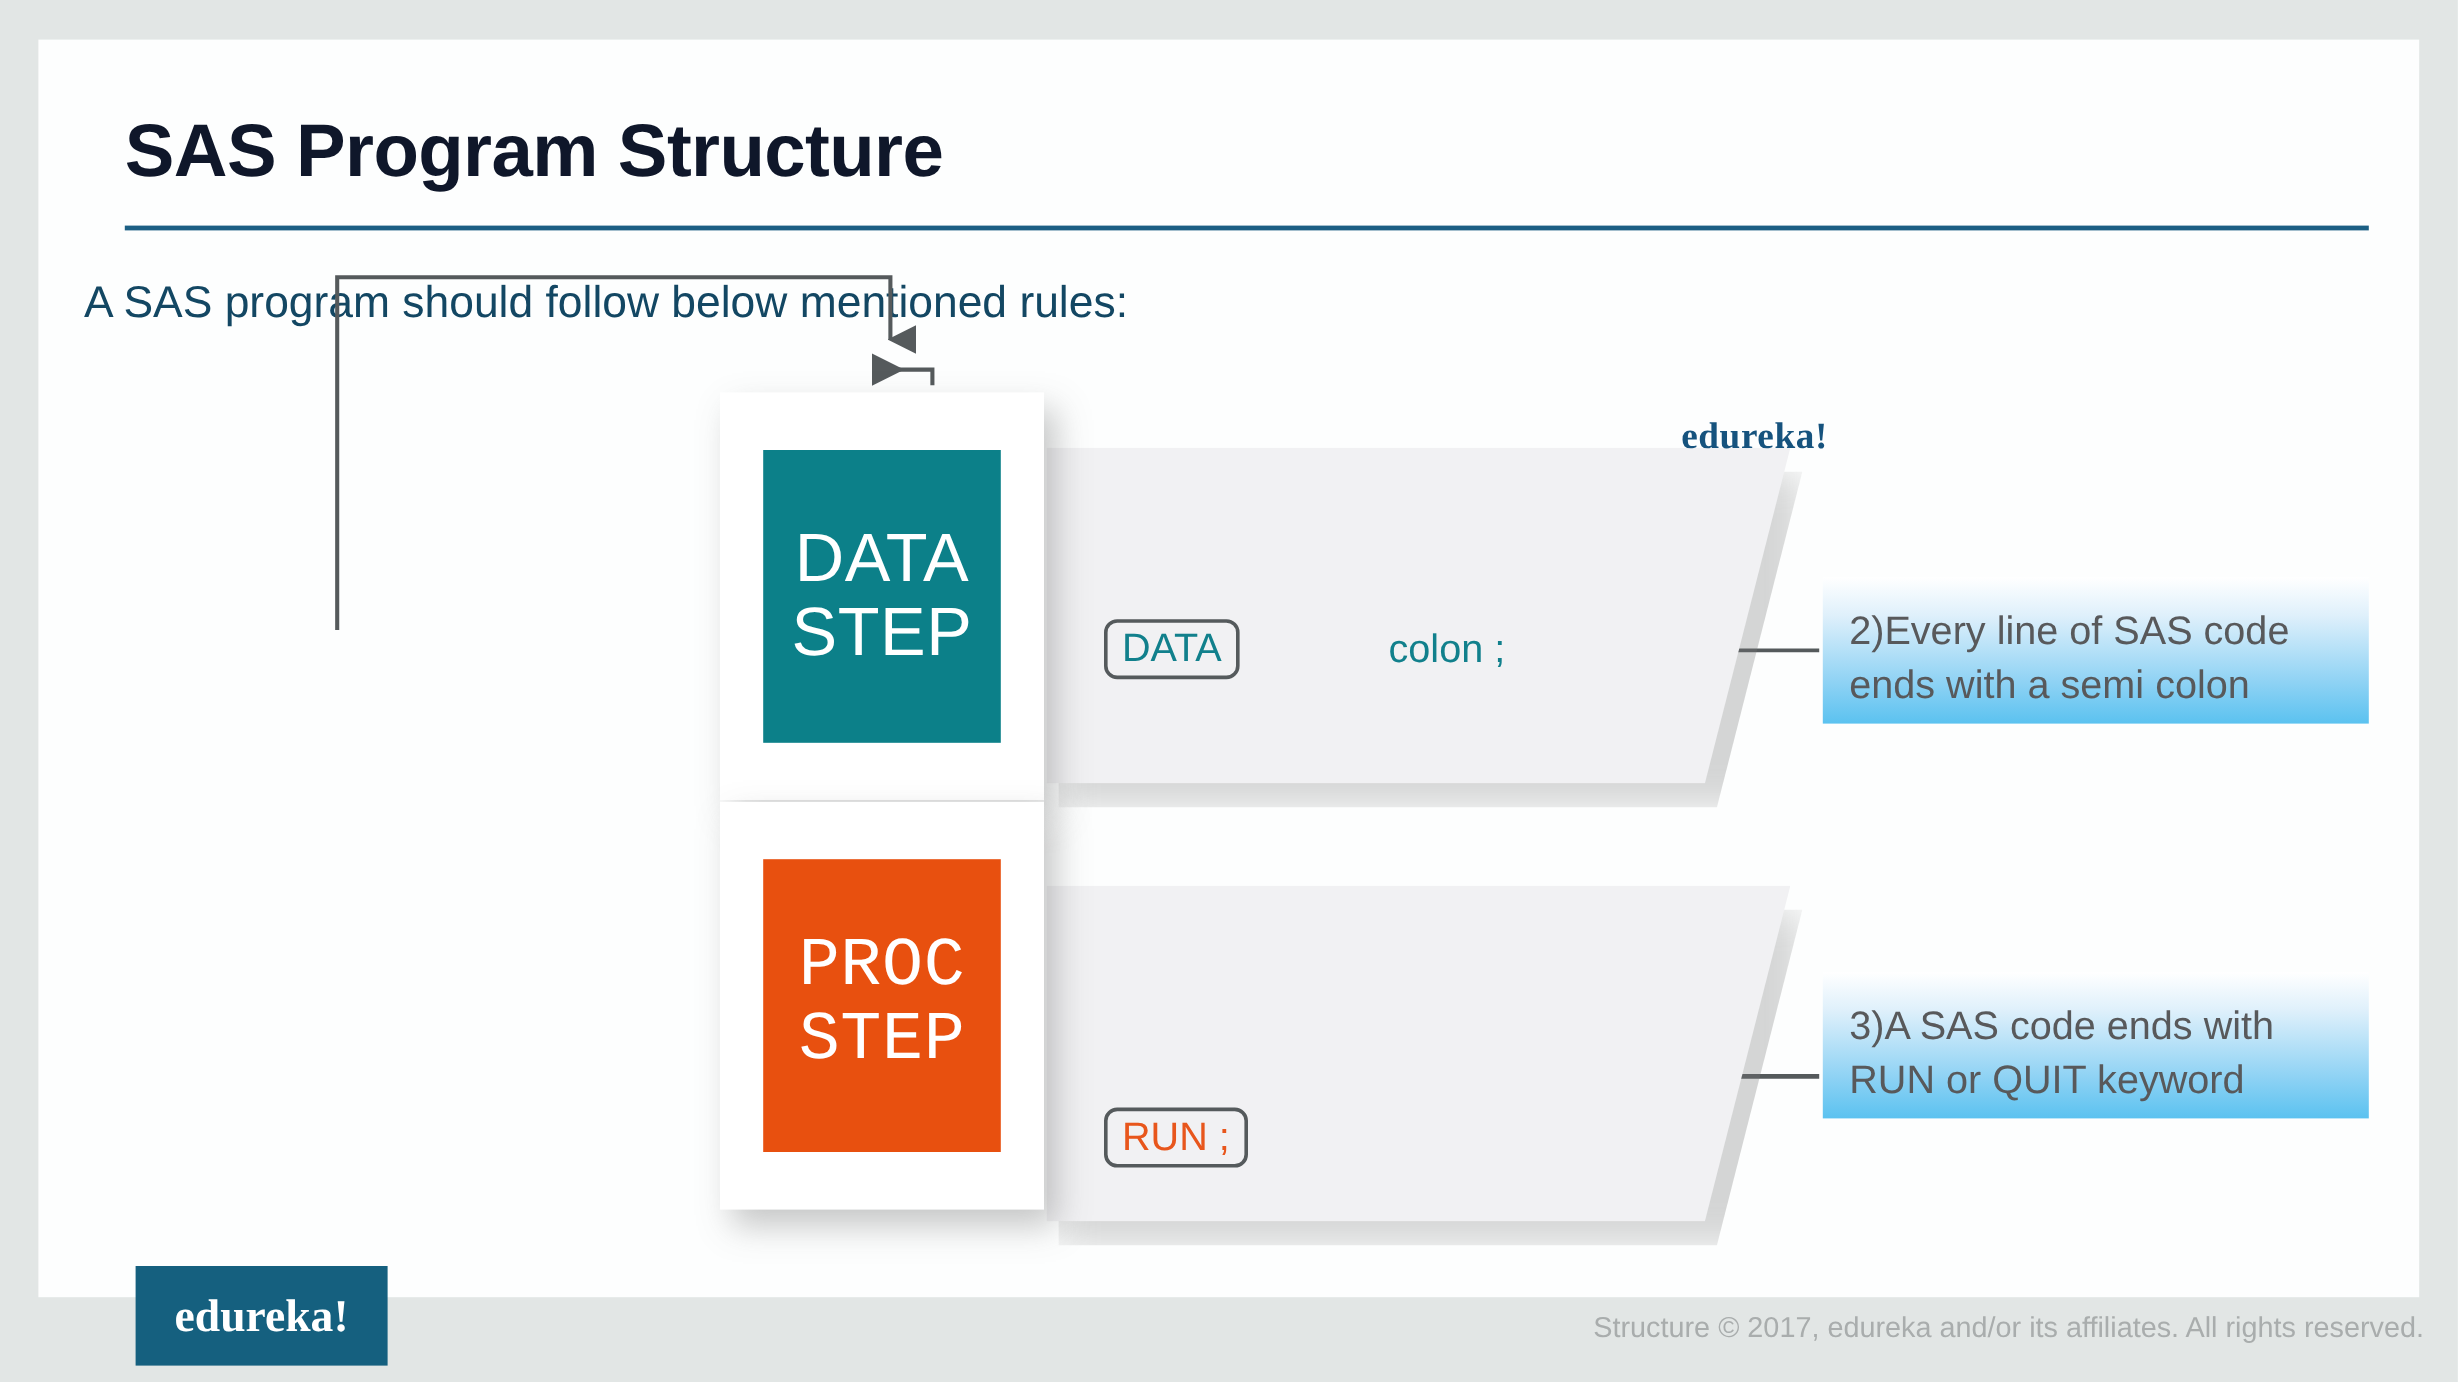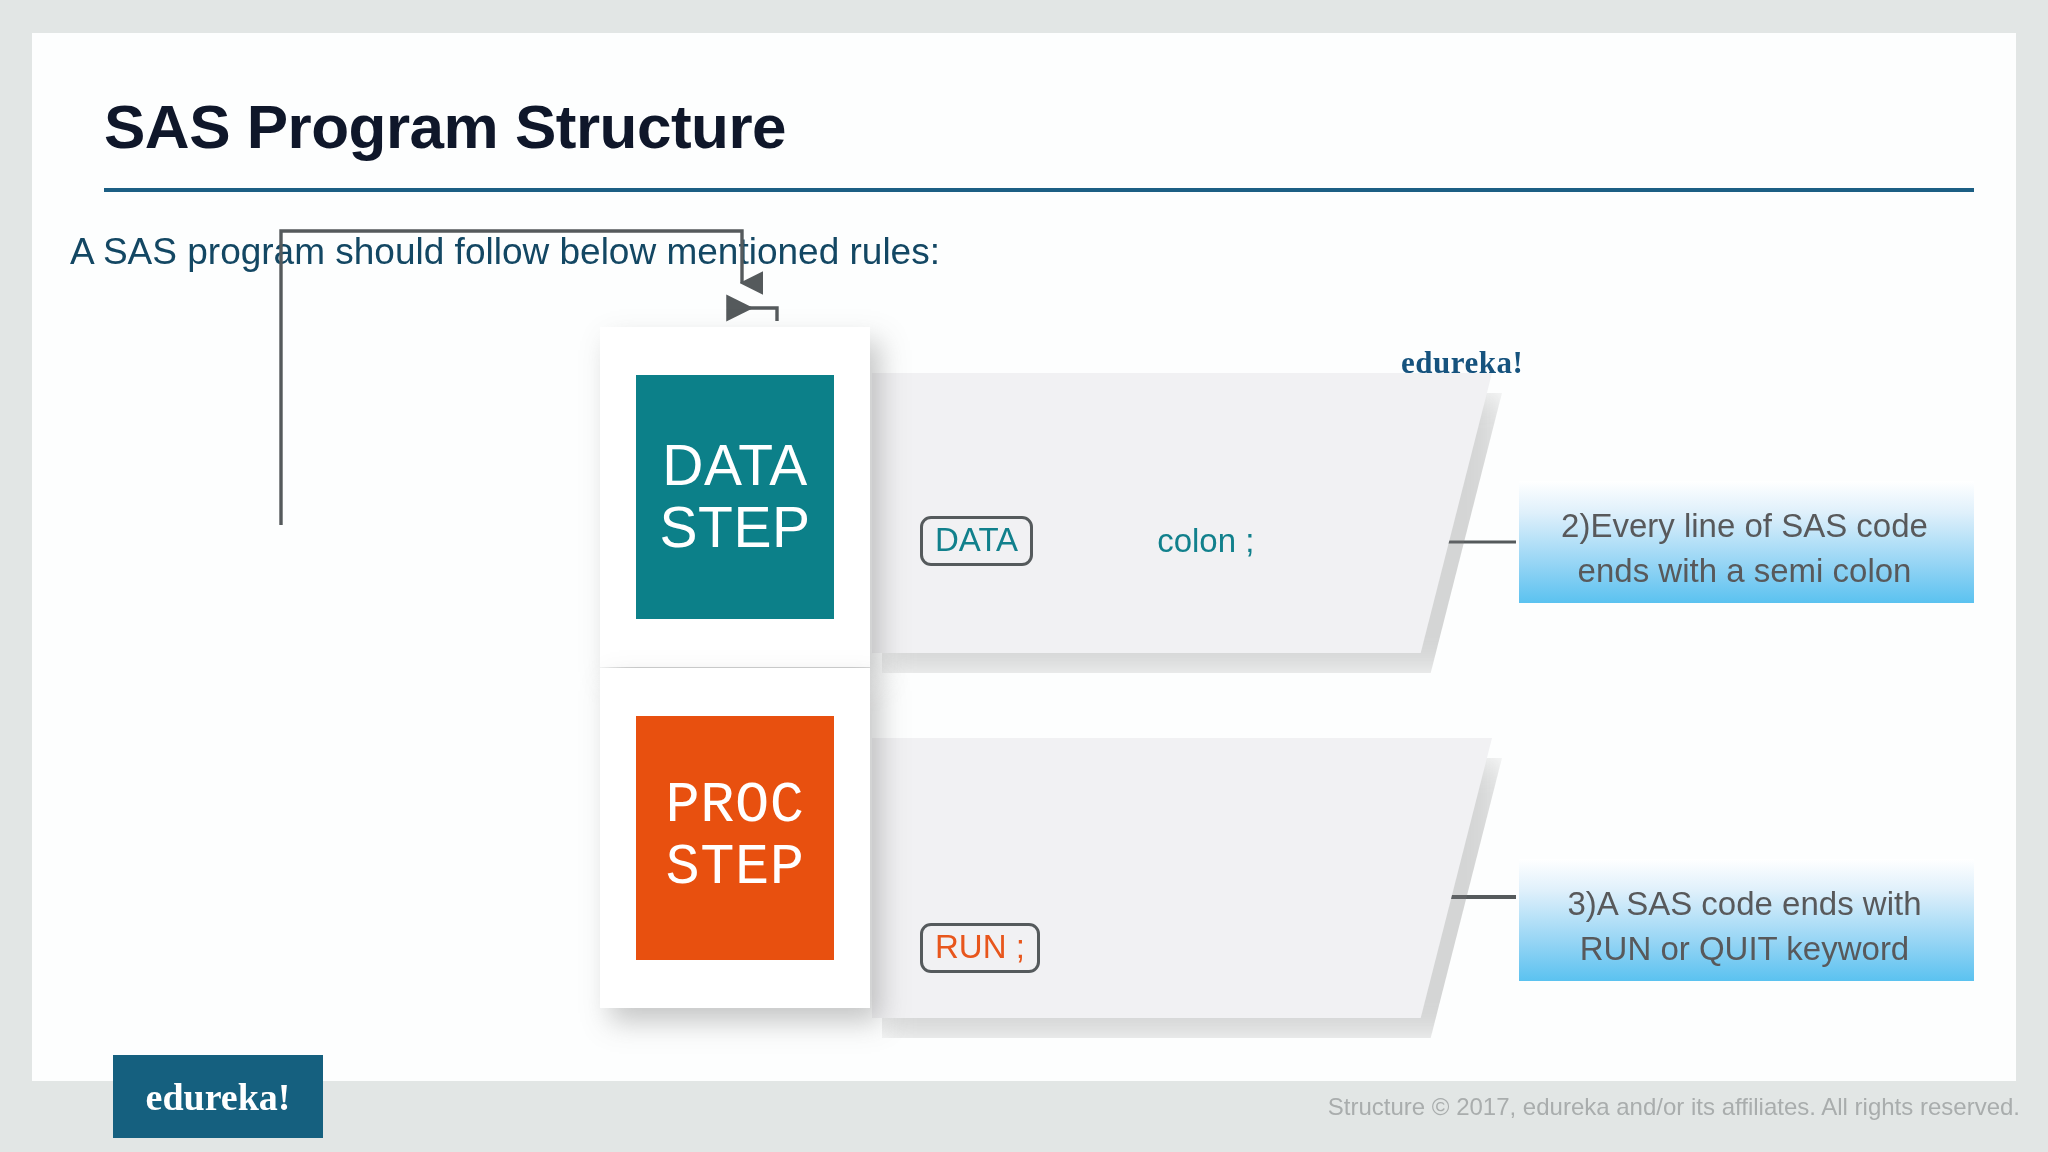--- a/index.html
+++ b/index.html
@@ -118,25 +118,24 @@
   .gap-a { display: inline-block; width: 124px; }
 
   
   .callout {
     position: absolute;
     background: linear-gradient(to bottom, #ffffff 0%, #dff0fb 26%, #8ed2f4 72%, #5bc2f0 100%);
     color: #58595b;
     font-size: 33px;
     line-height: 45px;
     padding: 22px 26px 22px 22px;
-    text-align: center;
   }
   #callout-1 { left: 84px;  top: 492px; width: 450px; height: 176px; }
   #callout-2 { left: 1487px; top: 448px; width: 455px; height: 122px; }
-  #callout-3 { left: 1487px; top: 826px; width: 455px; height: 122px; }
+  #callout-3 { left: 1487px; top: 777px; width: 455px; height: 122px; }
 
   
   #connectors {
     position: absolute;
     left: 0; top: 0;
     width: 1984px; height: 1048px;
     pointer-events: none;
   }
 
   

